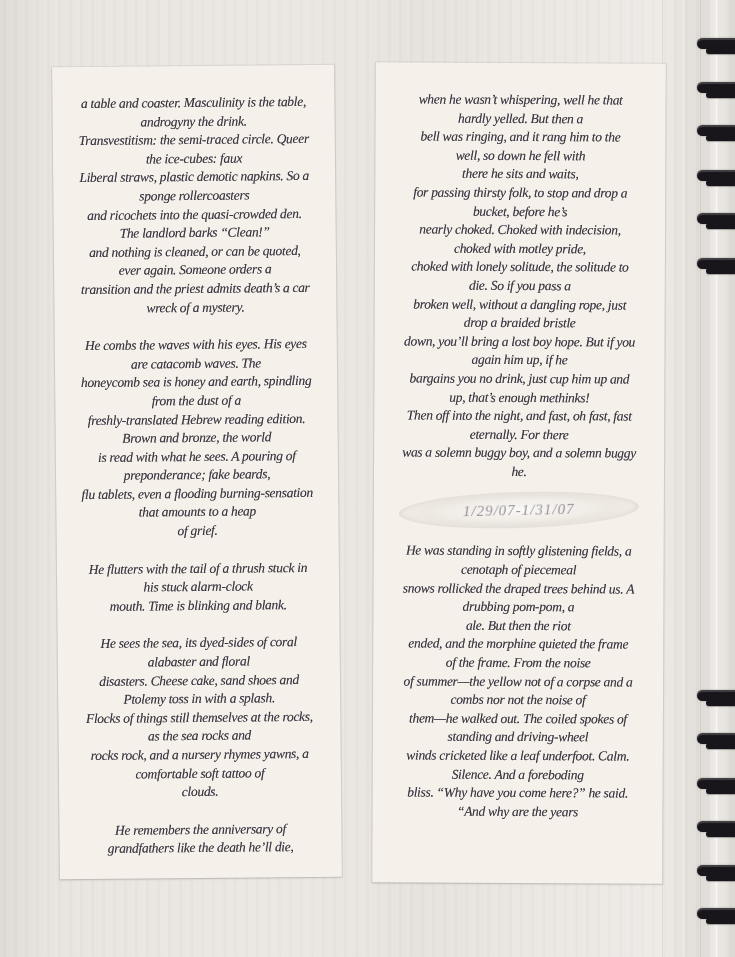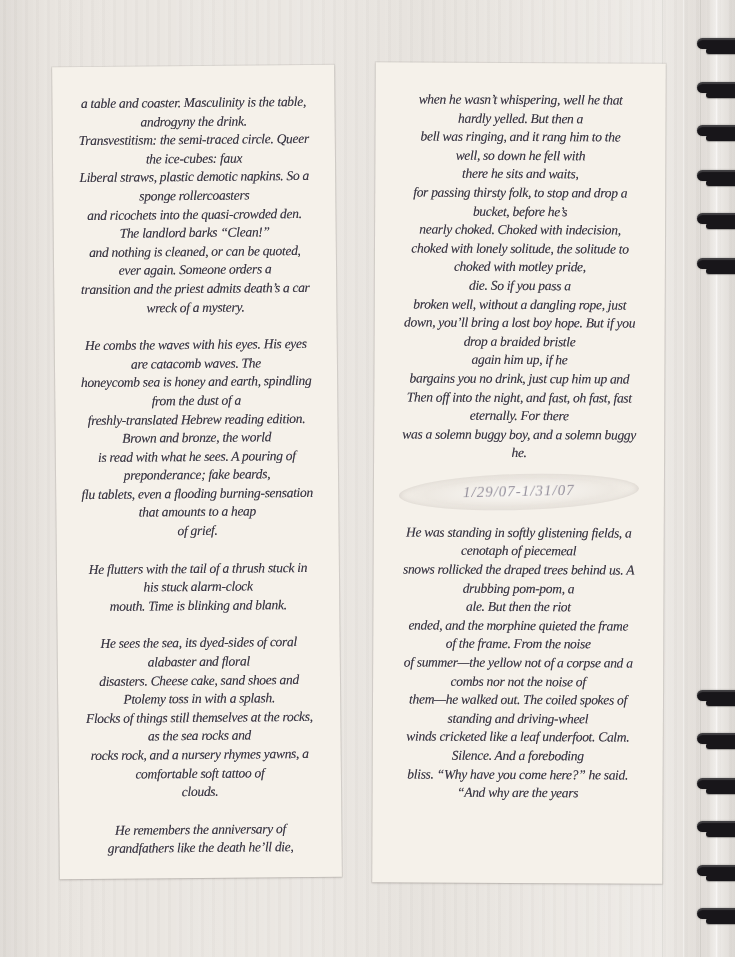--- a/index.html
+++ b/index.html
@@ -241,42 +241,45 @@
           <div class="pline">
             <span>for passing thirsty folk, to stop and drop a</span>
           </div>
           <div class="pline">
             <span>bucket, before he’s</span>
           </div>
           <div class="pline">
             <span>nearly choked. Choked with indecision,</span>
           </div>
           <div class="pline">
+            <span>choked with motley pride,</span>
+          </div>
+          <div class="pline">
             <span>choked with lonely solitude, the solitude to</span>
           </div>
           <div class="pline">
-            <span>choked with motley pride,</span>
-          </div>
-          <div class="pline">
             <span>die. So if you pass a</span>
           </div>
           <div class="pline">
             <span>broken well, without a dangling rope, just</span>
           </div>
           <div class="pline">
+            <span>drop a braided bristle</span>
+          </div>
+          <div class="pline">
             <span>down, you’ll bring a lost boy hope. But if you</span>
           </div>
           <div class="pline">
-            <span>drop a braided bristle</span>
-          </div>
-          <div class="pline">
             <span>again him up, if he</span>
           </div>
           <div class="pline">
             <span>bargains you no drink, just cup him up and</span>
+          </div>
+          <div class="pline">
+            <span>up, that’s enough methinks!</span>
           </div>
           <div class="pline">
             <span>Then off into the night, and fast, oh fast, fast</span>
           </div>
           <div class="pline">
             <span>eternally. For there</span>
           </div>
           <div class="pline">
             <span>was a solemn buggy boy, and a solemn buggy</span>
           </div>

